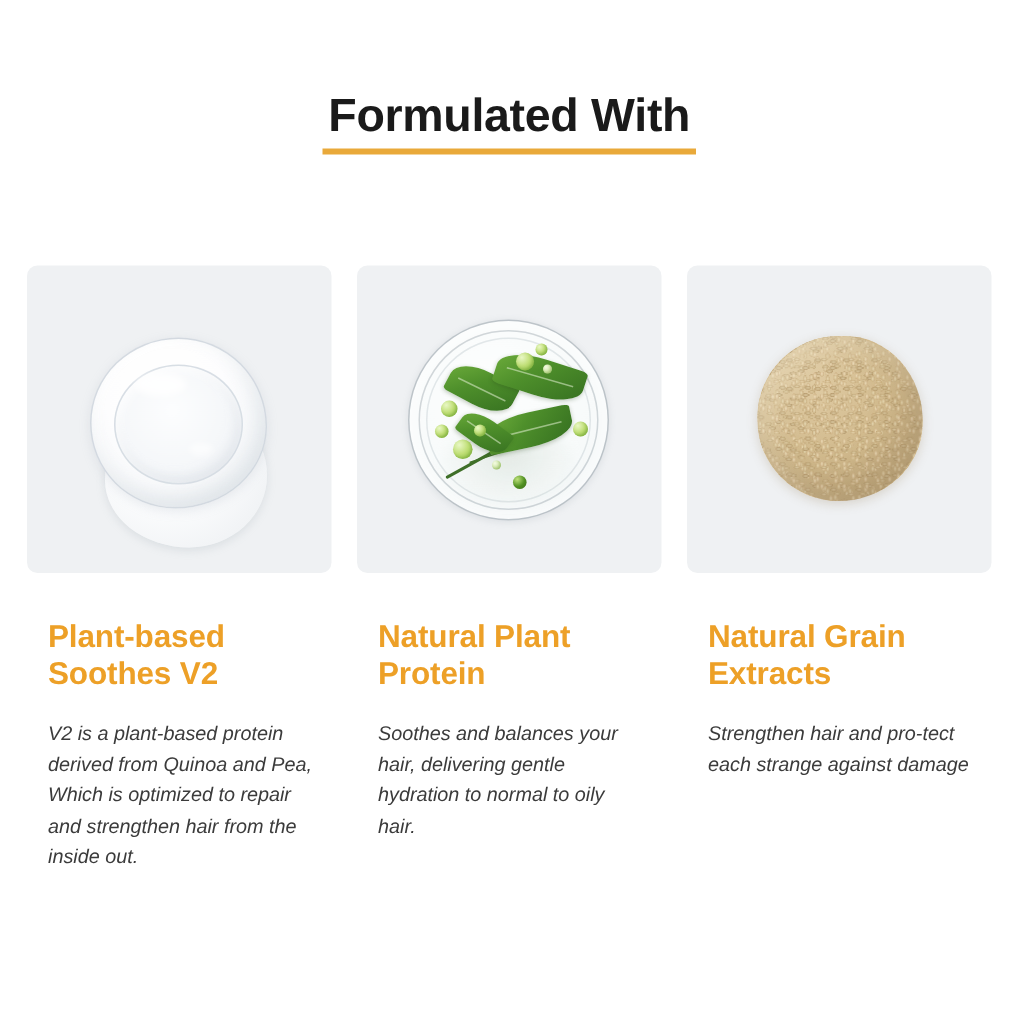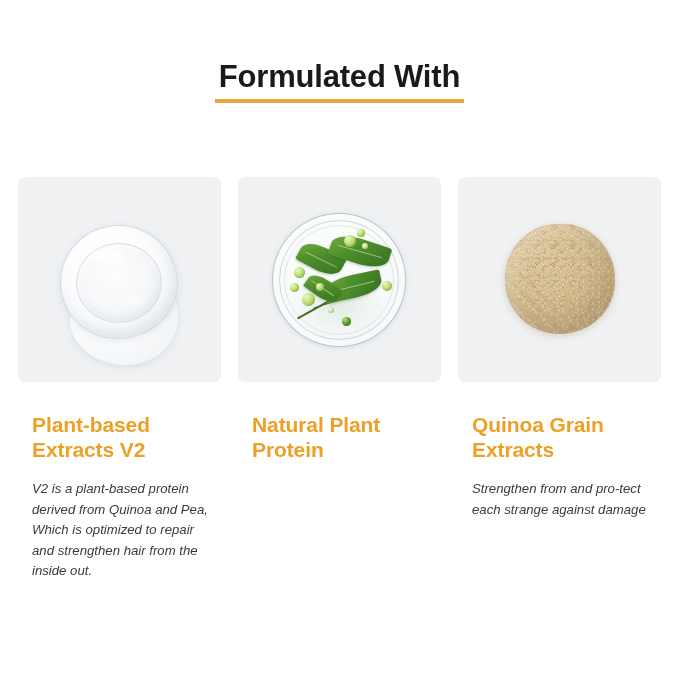--- a/index.html
+++ b/index.html
@@ -304,21 +304,21 @@
     <div class="col">
       <div class="card">
         <div class="gel-wrap">
           <div class="gel-base"></div>
           <div class="gel-main"></div>
           <div class="gel-inner"></div>
           <div class="gel-hl1"></div>
           <div class="gel-hl2"></div>
         </div>
       </div>
-      <div class="col-heading">Plant-based Extracts V2</div>
+      <div class="col-heading">Plant-based Soothes V2</div>
       <div class="col-body">V2 is a plant-based protein derived from Quinoa and Pea, Which is optimized to repair and strengthen hair from the inside out.</div>
     </div>
 
     <div class="col">
       <div class="card">
         <div class="dish-wrap">
           <div class="dish-outer"></div>
           <div class="dish-inner"></div>
           <div class="dish-inner2"></div>
           <div class="dish-shade"></div>
@@ -334,29 +334,30 @@
           <div class="bead bead-4"></div>
           <div class="bead bead-5"></div>
           <div class="bead bead-6"></div>
           <div class="bead bead-7"></div>
           <div class="bead bead-8"></div>
           <div class="bead bead-9"></div>
           <div class="bead bead-10"></div>
         </div>
       </div>
       <div class="col-heading">Natural Plant Protein</div>
+      <div class="col-body">Soothes and balances your hair, delivering gentle hydration to normal to oily hair.</div>
     </div>
 
     <div class="col">
       <div class="card">
         <div class="grain-wrap">
           <div class="grain-pile">
             <div class="grain-tex"></div>
           </div>
           <div class="grain-shadow"></div>
         </div>
       </div>
-      <div class="col-heading">Quinoa Grain Extracts</div>
-      <div class="col-body">Strengthen from and pro-tect each strange against damage</div>
+      <div class="col-heading">Natural Grain Extracts</div>
+      <div class="col-body">Strengthen hair and pro-tect each strange against damage</div>
     </div>
 
   </div>
 </div>
 
 </body></html>

